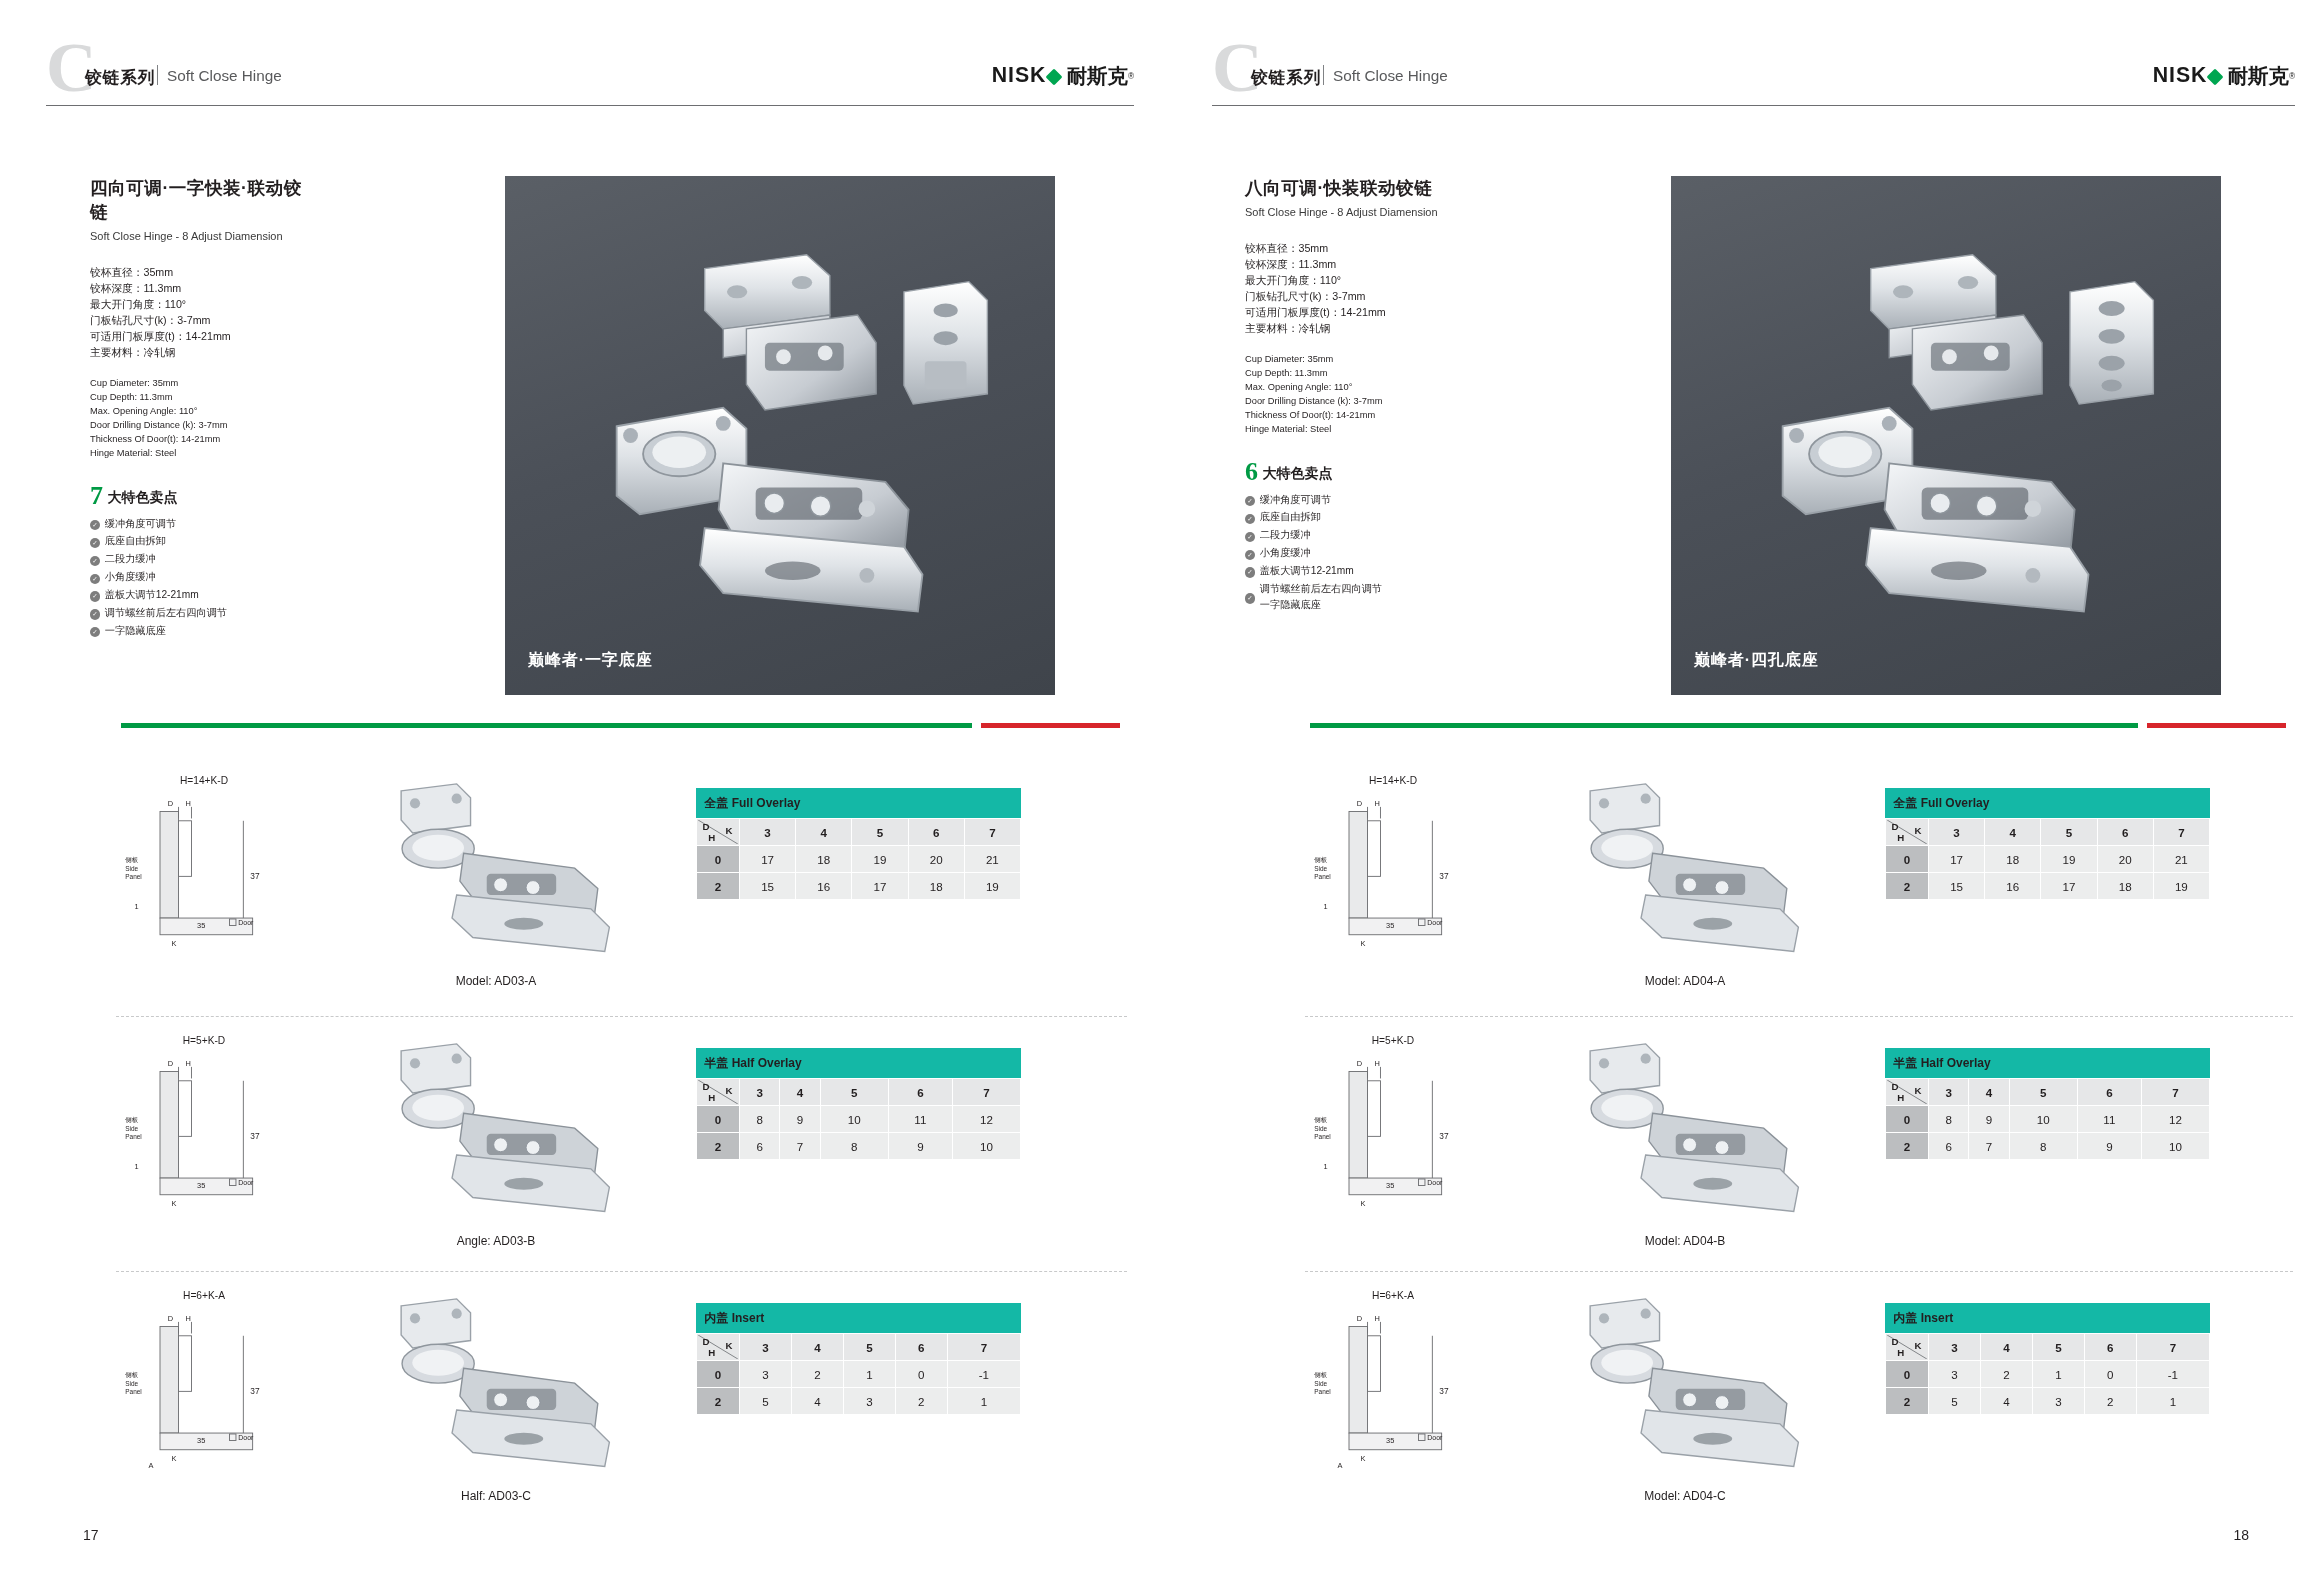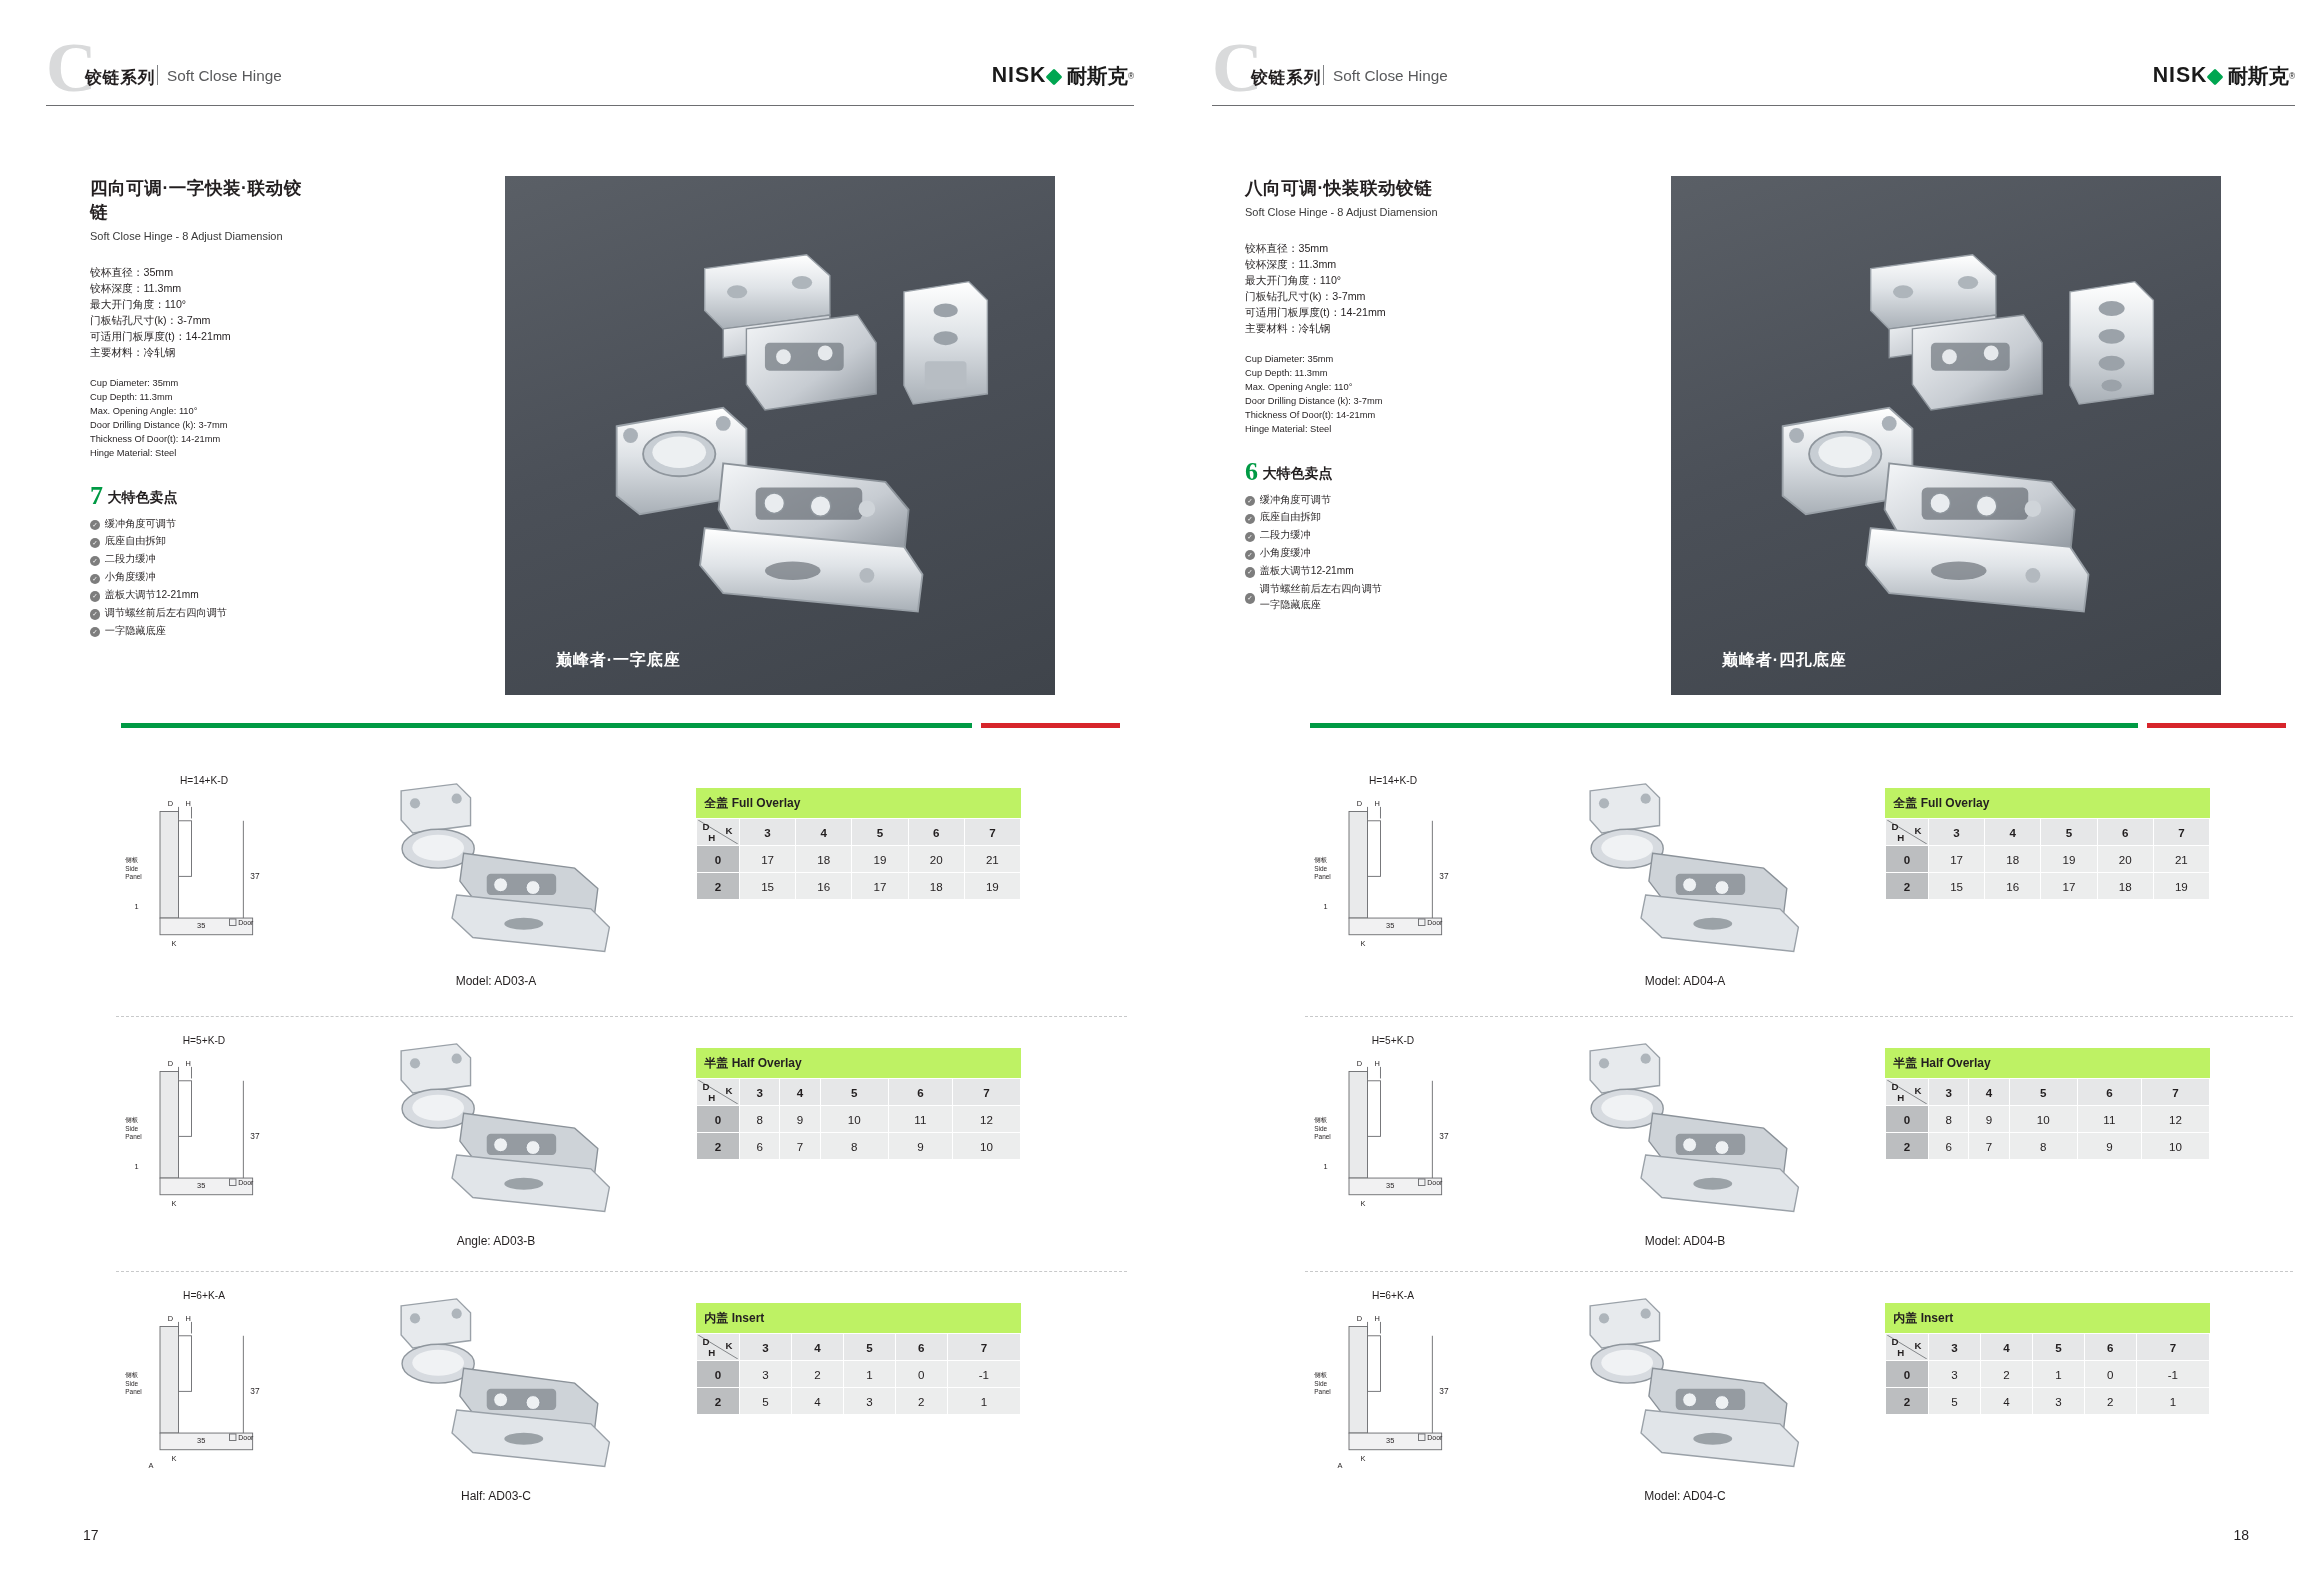--- a/index.html
+++ b/index.html
@@ -69,21 +69,21 @@
   .hero{
     position:absolute;top:176px;
     width:550px;height:519px;
     background:linear-gradient(160deg,#5a5f66 0%,#4b5058 45%,#3f444b 100%);
     overflow:hidden;
   }
   .page.left .hero{left:505px;}
   .page.right .hero{left:1695px;}
   .hero-caption{
     position:absolute;left:23px;bottom:24px;color:#ffffff;
-    font-size:16px;font-weight:bold;letter-spacing:0.9px;margin-left:28px;
+    font-size:16px;font-weight:bold;letter-spacing:0.9px;
   }
 
   
   .rule{position:absolute;height:4.6px;top:723px;}
   .page.left .rule{left:121px;width:999px;}
   .page.right .rule{left:1310px;width:976px;}
   .rule .g{position:absolute;left:0;top:0;height:4.6px;right:148px;background:#009a44;}
   .rule .r{position:absolute;right:0;top:0;height:4.6px;width:139px;background:#d7252b;}
 
   
@@ -100,21 +100,21 @@
   .diag-canvas{position:absolute;left:0;top:18.5px;width:176px;height:176px;}
 
   .photo{position:absolute;left:241px;top:14px;width:278px;height:199px;}
   .model{
     position:absolute;left:241px;top:218px;width:278px;
     text-align:center;font-size:12px;color:#231f20;
   }
 
   .tbl{position:absolute;left:580px;top:32px;width:325px;}
   .tbl-title{
-    background:#bef264;font-size:12px;font-weight:bold;
+    background:#14b8a6;font-size:12px;font-weight:bold;
     padding:6.5px 8.3px;color:#231f20;
   }
   table.specs{border-collapse:collapse;width:100%;font-size:11.6px;}
   table.specs td{
     border:0.9px solid #ffffff;text-align:center;height:24px;
     background:#eceded;color:#231f20;
   }
   table.specs tr.head td{background:#e6e7e8;font-weight:bold;}
   table.specs td.corner{
     background:#bcbec0;color:#231f20;position:relative;width:40px;

